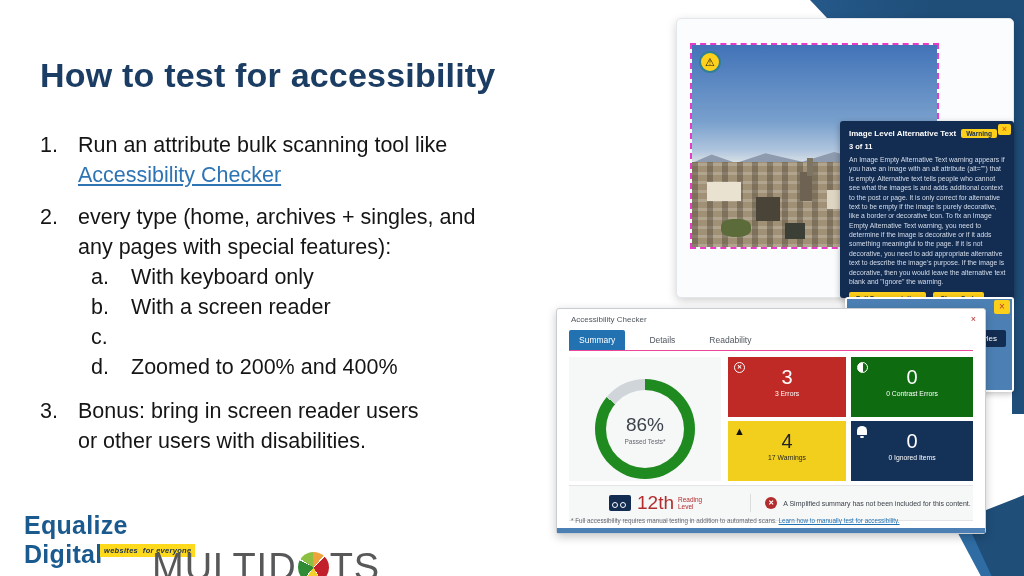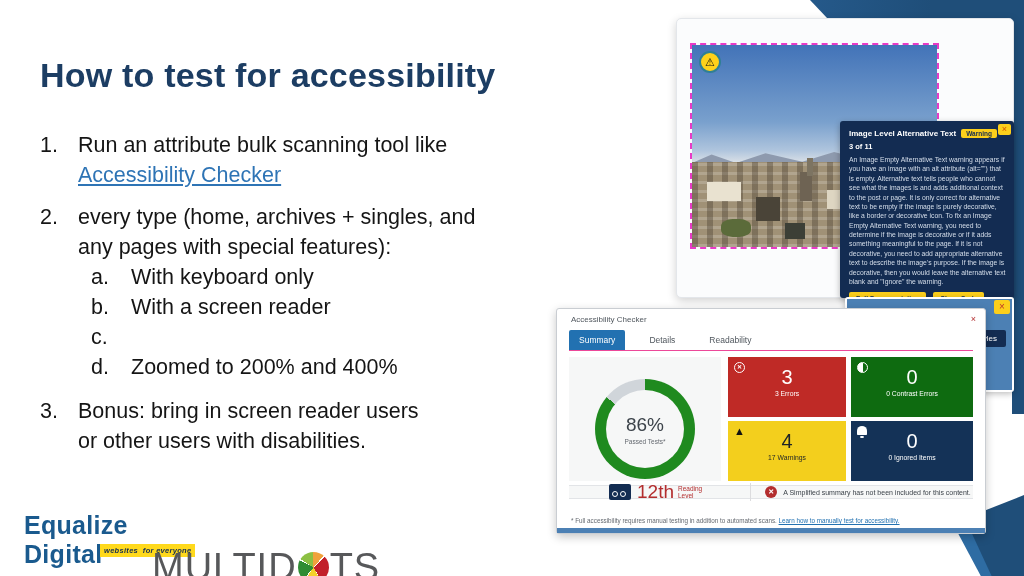--- a/index.html
+++ b/index.html
@@ -119,21 +119,21 @@
   .box-warn { left:171px; top:112px; width:118px; height:60px; background:#f3cf1d; color:#1d2327; }
   .box-ign { left:294px; top:112px; width:122px; height:60px; background:#143257; }
   .box-ico { position:absolute; left:6px; top:5px; }
   .circ { width:11px; height:11px; border:1.5px solid #ffffff; border-radius:50%; font-size:6px;
     line-height:8px; text-align:center; color:#ffffff; font-weight:bold; }
   .circ.contrast { background:linear-gradient(90deg,#ffffff 0 50%,rgba(0,0,0,0) 50%); }
   .tri { font-size:11px; color:#111111; line-height:11px; }
   .bell { position:relative; width:10px; height:9px; background:#ffffff; border-radius:50% 50% 8% 8%; }
   .bell::after { content:""; position:absolute; left:3px; bottom:-3px; width:4px; height:2.5px;
     background:#ffffff; border-radius:50%; }
-  .dash-bottom { position:absolute; left:12px; top:176px; width:404px; height:14px; background:#f6f7f7;
+  .dash-bottom { position:absolute; left:12px; top:176px; width:404px; height:36px; background:#f6f7f7;
     border-top:1px solid #e2e4e7; border-bottom:1px solid #e2e4e7; display:flex; align-items:center; }
   .read-ico { position:relative; width:22px; height:16px; background:#132c52; border-radius:2px;
     margin-left:40px; flex:none; }
   .read-ico span { position:absolute; bottom:3px; width:6px; height:6px; border:1.5px solid #ffffff;
     border-radius:50%; }
   .read-ico .l1 { left:3px; } .read-ico .l2 { left:11px; }
   .read-val { font-size:19px; color:#b32d2e; margin-left:6px; }
   .read-lab { font-size:6.5px; color:#b32d2e; line-height:7px; margin-left:4px; }
   .vdiv { width:1px; height:18px; background:#dcdcde; margin-left:48px; flex:none; }
   .note-ico { width:12px; height:12px; background:#b32d2e; border-radius:50%; color:#ffffff;

